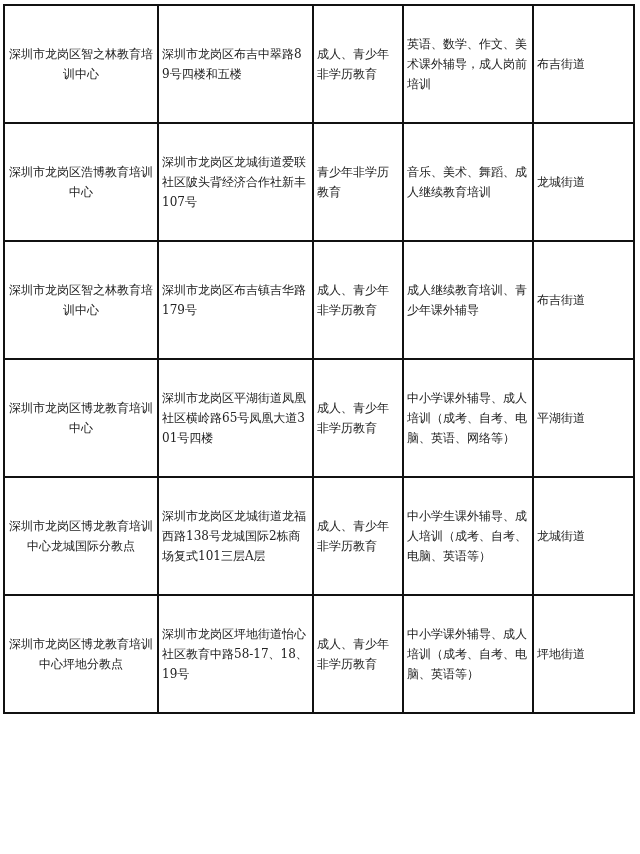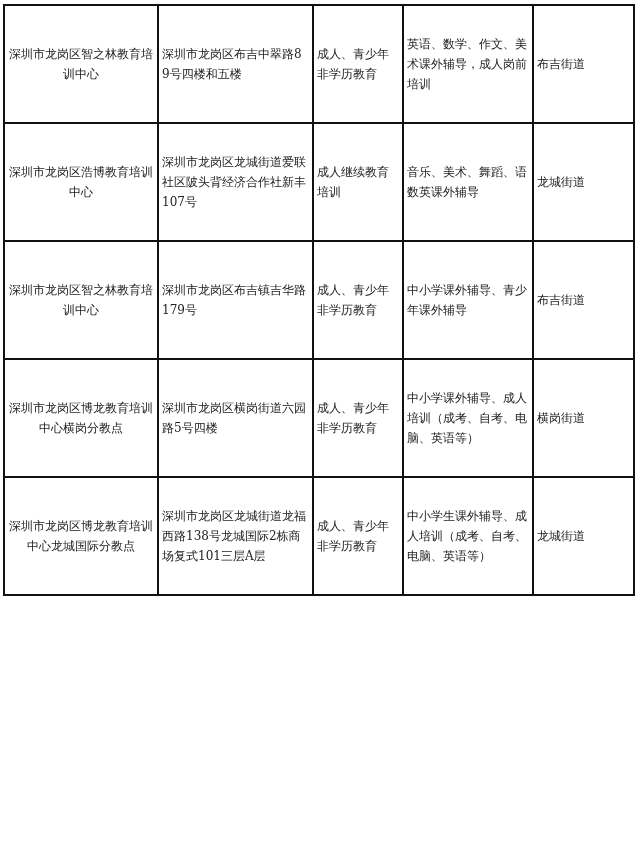--- a/index.html
+++ b/index.html
@@ -37,39 +37,46 @@
     <tr>
       <td class="c-name">深圳市龙岗区智之林教育培训中心</td>
       <td class="c-addr">深圳市龙岗区布吉中翠路89号四楼和五楼</td>
       <td class="c-type">成人、青少年非学历教育</td>
       <td class="c-scope">英语、数学、作文、美术课外辅导，成人岗前培训</td>
       <td class="c-street">布吉街道</td>
     </tr>
     <tr>
       <td class="c-name">深圳市龙岗区浩博教育培训中心</td>
       <td class="c-addr">深圳市龙岗区龙城街道爱联社区陂头背经济合作社新丰107号</td>
-      <td class="c-type">成人继续教育培训</td>
-      <td class="c-scope">音乐、美术、舞蹈、语数英课外辅导</td>
+      <td class="c-type">青少年非学历教育</td>
+      <td class="c-scope">音乐、美术、舞蹈、成人继续教育培训</td>
       <td class="c-street">龙城街道</td>
     </tr>
     <tr>
       <td class="c-name">深圳市龙岗区智之林教育培训中心</td>
       <td class="c-addr">深圳市龙岗区布吉镇吉华路179号</td>
       <td class="c-type">成人、青少年非学历教育</td>
-      <td class="c-scope">中小学课外辅导、青少年课外辅导</td>
+      <td class="c-scope">成人继续教育培训、青少年课外辅导</td>
       <td class="c-street">布吉街道</td>
     </tr>
     <tr>
-      <td class="c-name">深圳市龙岗区博龙教育培训中心横岗分教点</td>
-      <td class="c-addr">深圳市龙岗区横岗街道六园路5号四楼</td>
+      <td class="c-name">深圳市龙岗区博龙教育培训中心</td>
+      <td class="c-addr">深圳市龙岗区平湖街道凤凰社区横岭路65号凤凰大道301号四楼</td>
       <td class="c-type">成人、青少年非学历教育</td>
-      <td class="c-scope">中小学课外辅导、成人培训（成考、自考、电脑、英语等）</td>
-      <td class="c-street">横岗街道</td>
+      <td class="c-scope">中小学课外辅导、成人培训（成考、自考、电脑、英语、网络等）</td>
+      <td class="c-street">平湖街道</td>
     </tr>
     <tr>
       <td class="c-name">深圳市龙岗区博龙教育培训中心龙城国际分教点</td>
       <td class="c-addr">深圳市龙岗区龙城街道龙福西路138号龙城国际2栋商场复式101三层A层</td>
       <td class="c-type">成人、青少年非学历教育</td>
       <td class="c-scope">中小学生课外辅导、成人培训（成考、自考、电脑、英语等）</td>
       <td class="c-street">龙城街道</td>
     </tr>
+    <tr>
+      <td class="c-name">深圳市龙岗区博龙教育培训中心坪地分教点</td>
+      <td class="c-addr">深圳市龙岗区坪地街道怡心社区教育中路58-17、18、19号</td>
+      <td class="c-type">成人、青少年非学历教育</td>
+      <td class="c-scope">中小学课外辅导、成人培训（成考、自考、电脑、英语等）</td>
+      <td class="c-street">坪地街道</td>
+    </tr>
   </tbody>
 </table>
 
 </body></html>

